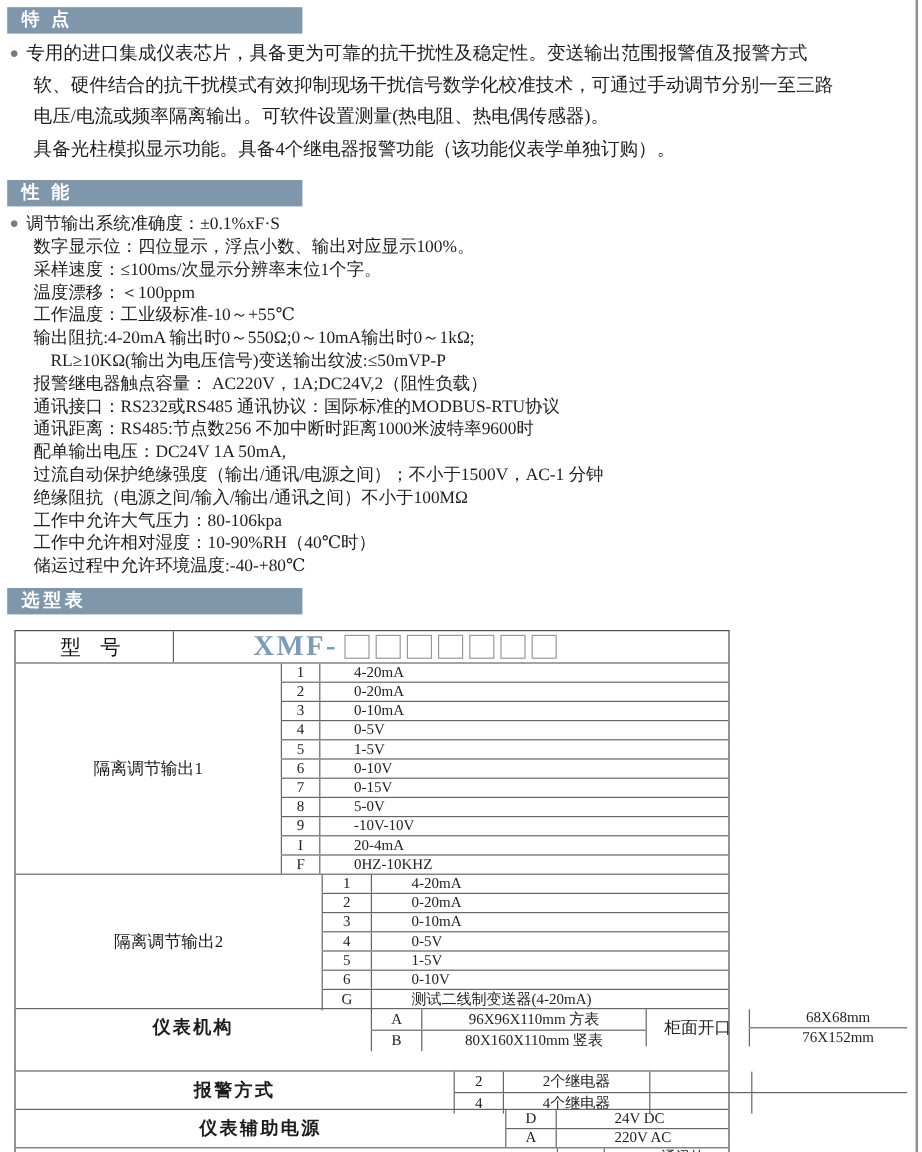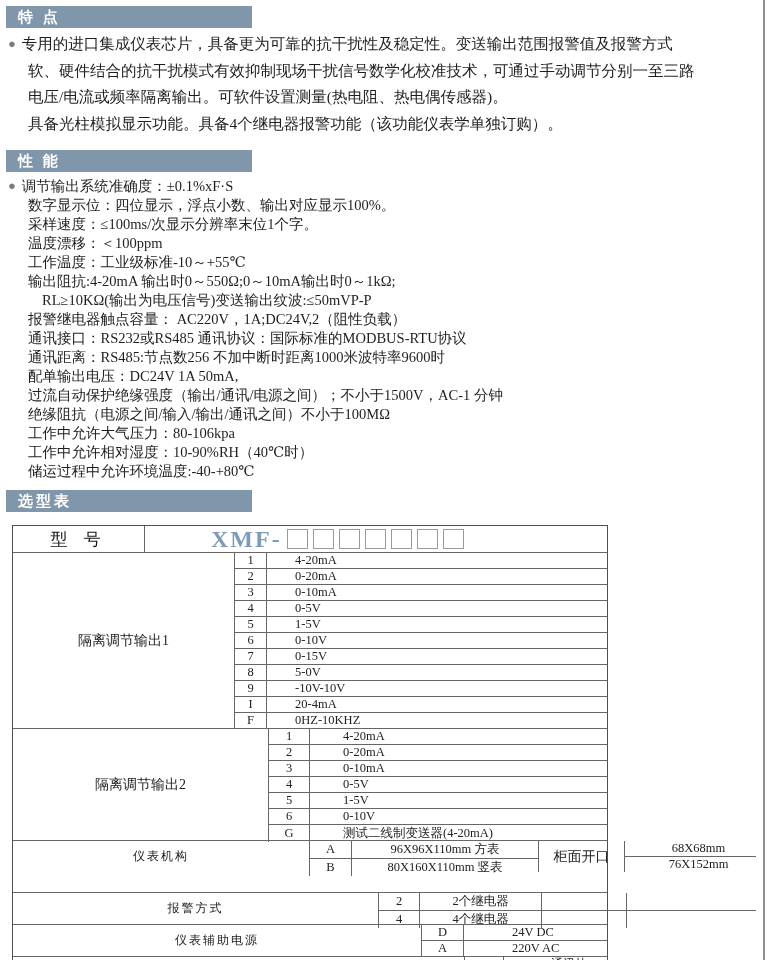--- a/index.html
+++ b/index.html
@@ -46,21 +46,21 @@
   .model-prefix{font-size:24px;letter-spacing:2px;color:#7e9cb8;font-weight:bold;margin-left:44px;}
   .model-box{display:inline-block;width:19px;height:18px;border:1px solid #9a9a9a;margin-left:5px;vertical-align:middle;}
   
   .band.s1{height:176px;}
   .band.s2{height:112px;}
   .band.struct{height:32px;}
   .band.alarm{height:32px;margin-top:20px;}
   .band.power{height:32px;}
   .band.comm{height:16px;}
   .lab{justify-content:center;font-size:14px;color:#1c1c1c;}
-  .lab.big{font-size:12px;letter-spacing:2px;}
+  .lab.big{font-size:15px;letter-spacing:2px;font-weight:bold;}
   .s1-label{flex:0 0 221px;text-align:right;}
   .s2-label{flex:0 0 255px;}
   .struct-label{flex:0 0 296px;}
   .alarm-label{flex:0 0 365px;}
   .power-label{flex:0 0 408px;}
   .code{justify-content:center;}
   .s1 .code{flex:0 0 32px;}
   .s1 .val{flex:1;padding-left:28px;}
   .s2 .code{flex:0 0 41px;}
   .s2 .val{flex:1;padding-left:33px;}

